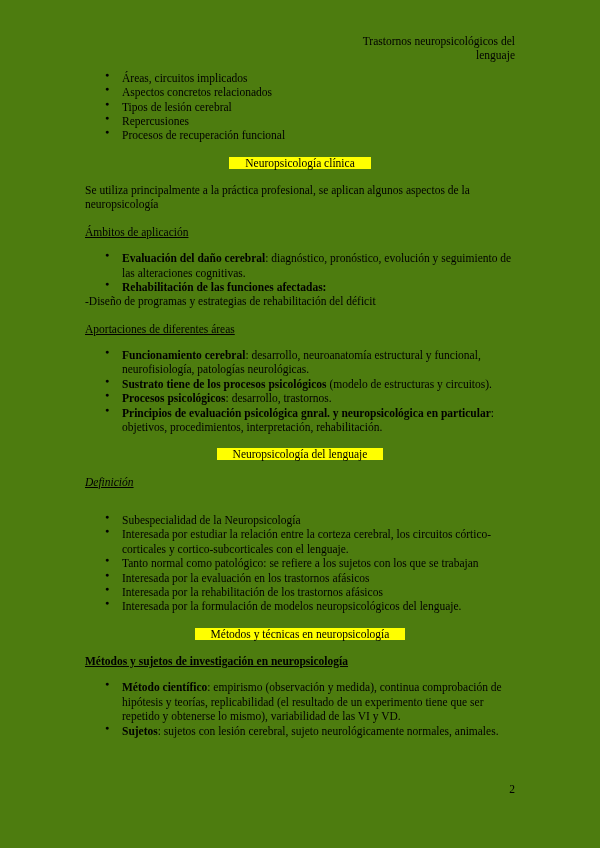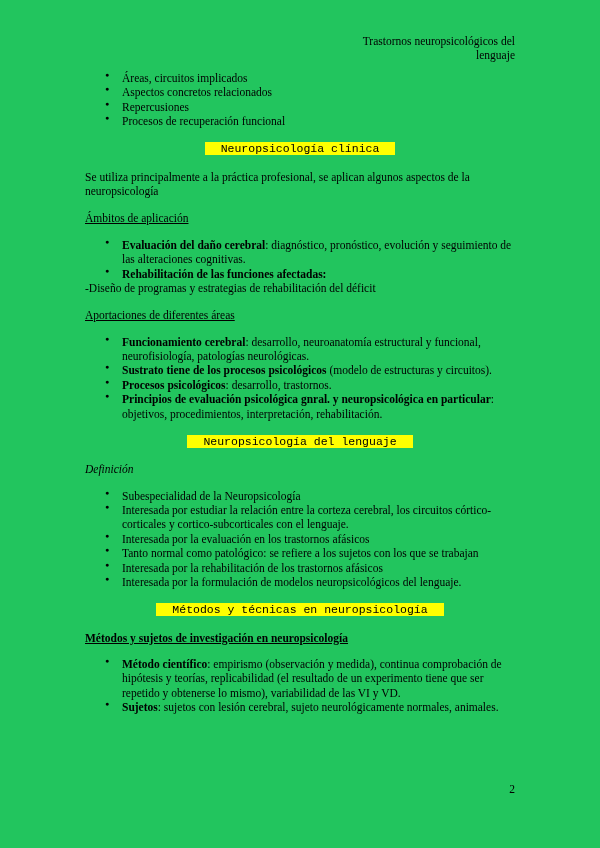--- a/index.html
+++ b/index.html
@@ -5,21 +5,21 @@
   * { margin: 0; padding: 0; box-sizing: border-box; }
   html, body { background: #ffffff; }
   body {
     font-family: "Liberation Serif", "DejaVu Serif", serif;
     color: #000;
   }
   .page {
     position: relative;
     width: 600px;
     height: 848px;
-    background: #22c55e;
+    background: #4d7c0f;
     padding: 34px 85px 40px 85px;
     font-size: 11.5px;
     line-height: 1.25;
     overflow: hidden;
   }
   .doc-header {
     width: 190px;
     margin-left: auto;
     text-align: right;
     margin-bottom: 8px;
@@ -41,30 +41,30 @@
     font-size: 7px;
     line-height: inherit;
   }
   .center-title {
     text-align: center;
     margin: 13px 0;
   }
   .highlight {
     background: var(--highlight, #ffff00);
     padding: 0 16px;
-    font-family: Liberation Mono, monospace;
   }
   .para { margin: 0 0 12px 0; }
   .heading-italic {
     text-decoration: underline;
     margin: 13px 0 12px 0;
   }
   .heading-def {
     font-style: italic;
-    margin: 13px 0 12px 0;
+    margin: 13px 0 24px 0;
+    text-decoration: underline;
   }
   .heading-bold {
     font-weight: bold;
     text-decoration: underline;
     margin: 13px 0 12px 0;
   }
   .subline { margin: 0; }
   .subline.last { margin-bottom: 14px; }
   .page-number {
     position: absolute;
@@ -75,20 +75,21 @@
 </head>
 <body>
 
 <div class="page">
 
   <div class="doc-header">Trastornos neuropsicológicos del lenguaje</div>
 
   <ul class="bullets">
     <li>Áreas, circuitos implicados</li>
     <li>Aspectos concretos relacionados</li>
+    <li>Tipos de lesión cerebral</li>
     <li>Repercusiones</li>
     <li>Procesos de recuperación funcional</li>
   </ul>
 
   <div class="center-title">
     <span class="highlight">Neuropsicología clínica</span>
   </div>
 
   <p class="para">Se utiliza principalmente a la práctica profesional, se aplican algunos aspectos de la neuropsicología</p>
 
@@ -112,22 +113,22 @@
 
   <div class="center-title">
     <span class="highlight">Neuropsicología del lenguaje</span>
   </div>
 
   <p class="heading-def">Definición</p>
 
   <ul class="bullets">
     <li>Subespecialidad de la Neuropsicología</li>
     <li>Interesada por estudiar la relación entre la corteza cerebral, los circuitos córtico-corticales y cortico-subcorticales con el lenguaje.</li>
+    <li>Tanto normal como patológico: se refiere a los sujetos con los que se trabajan</li>
     <li>Interesada por la evaluación en los trastornos afásicos</li>
-    <li>Tanto normal como patológico: se refiere a los sujetos con los que se trabajan</li>
     <li>Interesada por la rehabilitación de los trastornos afásicos</li>
     <li>Interesada por la formulación de modelos neuropsicológicos del lenguaje.</li>
   </ul>
 
   <div class="center-title">
     <span class="highlight">Métodos y técnicas en neuropsicología</span>
   </div>
 
   <p class="heading-bold">Métodos y sujetos de investigación en neuropsicología</p>
 

